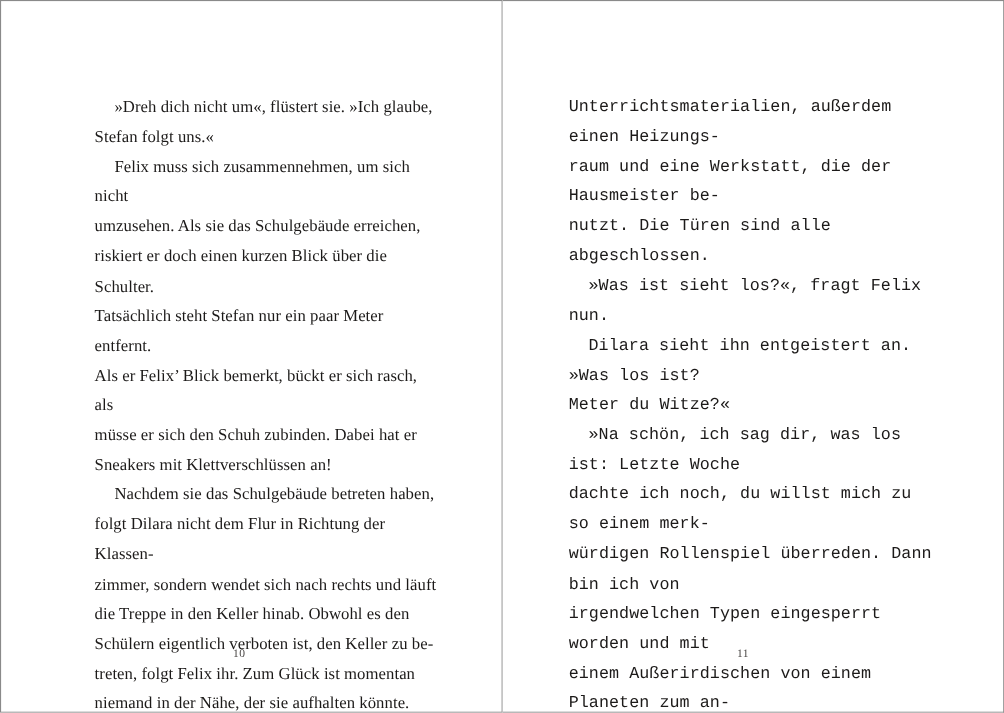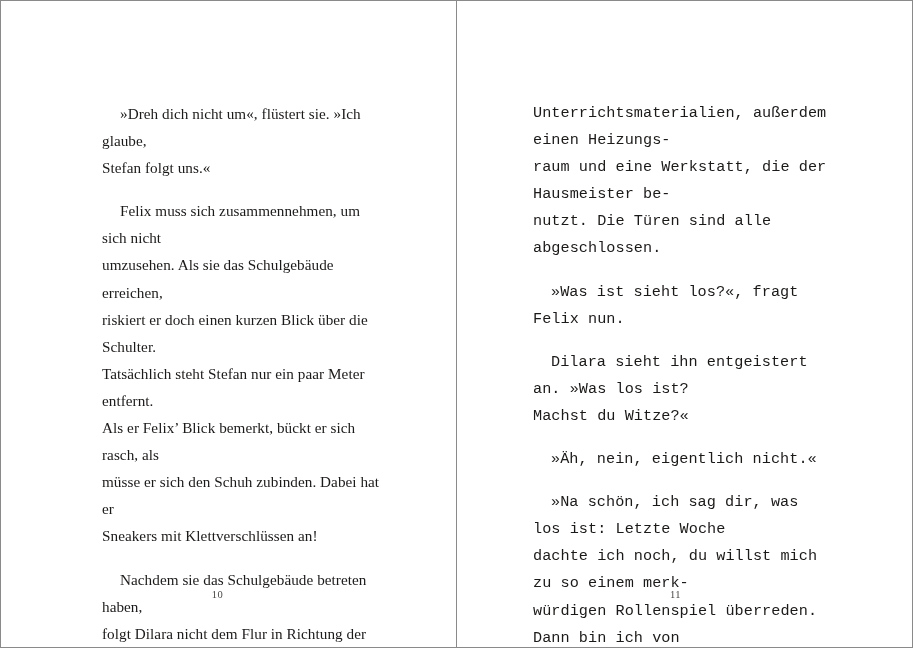--- a/index.html
+++ b/index.html
@@ -64,21 +64,21 @@
     font-family: Liberation Mono, monospace;
   }
 
   
   .page-right .textblock {
     left: 60px;
     width: 332px;
   }
 
   p.para {
-    margin: 16px;
+    margin: 0;
     text-indent: 18px;
     white-space: pre-wrap;
   }
 
   p.para.cont {
     text-indent: 0;
   }
 
   .folio {
     position: absolute;
@@ -122,22 +122,21 @@
     <div class="folio">10</div>
   </div>
 
   <div class="page page-right">
     <div class="textblock" id="right-textblock">
         <p class="para cont">Unterrichtsmaterialien, außerdem einen Heizungs-
 raum und eine Werkstatt, die der Hausmeister be-
 nutzt. Die Türen sind alle abgeschlossen.</p>
         <p class="para">»Was ist sieht los?«, fragt Felix nun.</p>
         <p class="para">Dilara sieht ihn entgeistert an. »Was los ist?
-Machst du Witze?«</p>
-        <p class="para">»Äh, nein, eigentlich nicht.«</p>
+Meter du Witze?«</p>
         <p class="para">»Na schön, ich sag dir, was los ist: Letzte Woche
 dachte ich noch, du willst mich zu so einem merk-
 würdigen Rollenspiel überreden. Dann bin ich von
 irgendwelchen Typen eingesperrt worden und mit
 einem Außerirdischen von einem Planeten zum an-
 deren geflüchtet, bis wir schließlich in einer Wüsten-
 welt gestrandet sind, weil er vergessen hatte, seinen
 Portalschlüssel aufzuladen. Dann wären wir fast in
 die Luft geflogen, und zu allem Überfluss hat deine
 Mutter dich und mich zusammen in deinem dunklen

